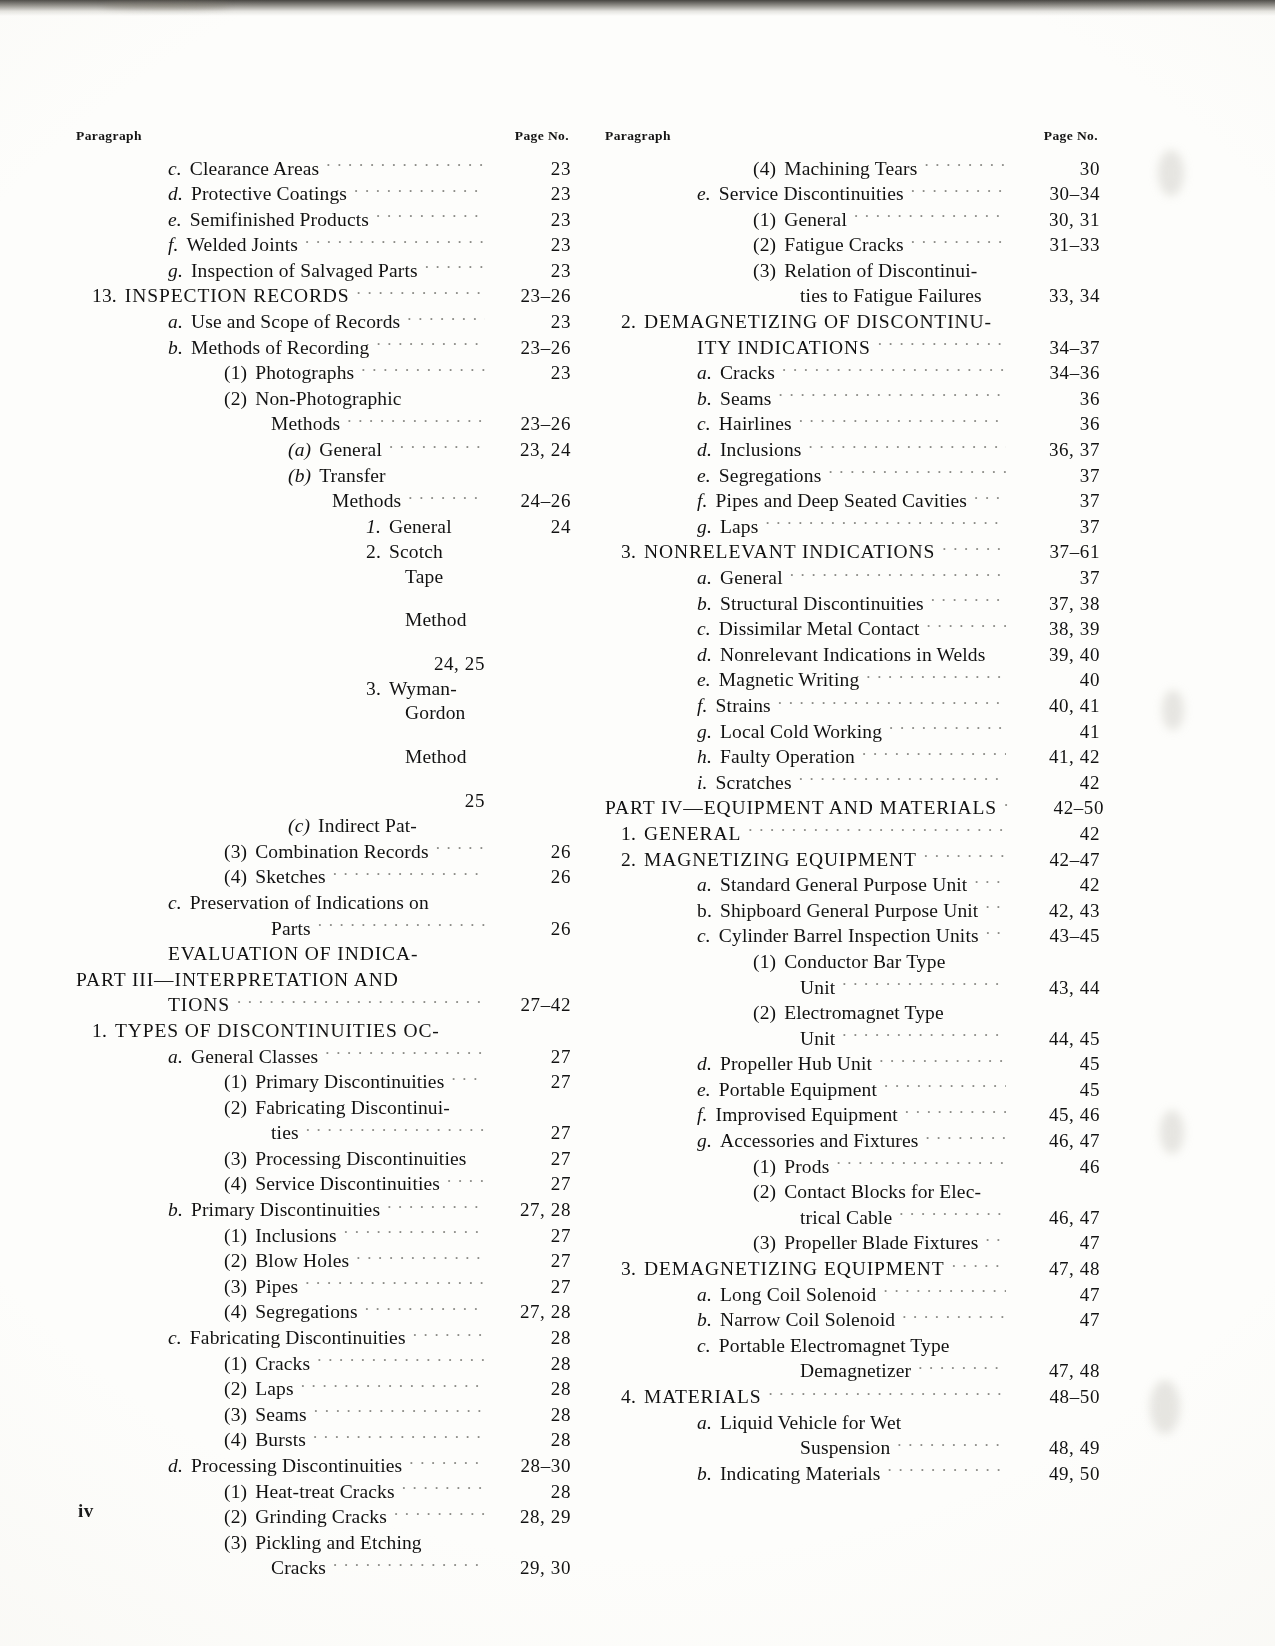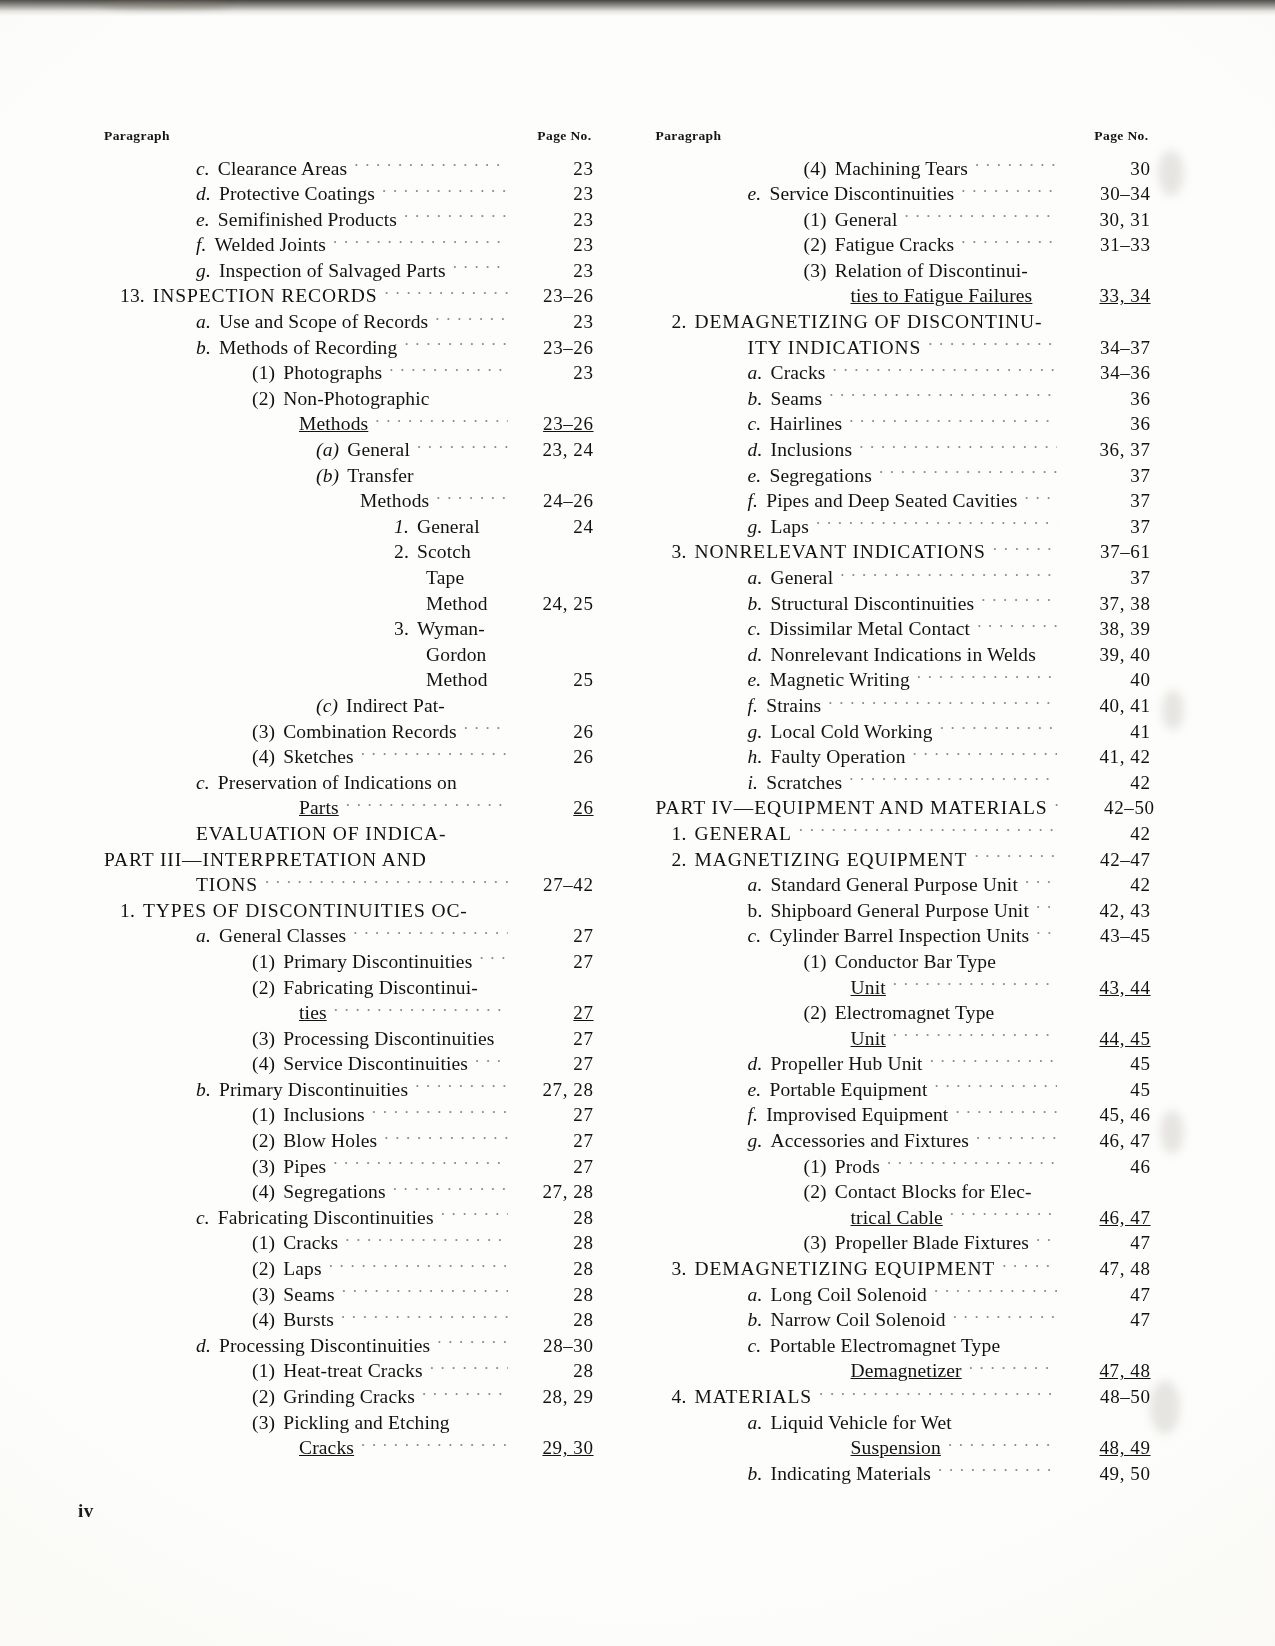--- a/index.html
+++ b/index.html
@@ -71,21 +71,20 @@
   .columns {
     position: absolute;
     left: 76px;
     top: 128px;
     width: 1024px;
     display: flex;
     gap: 34px;
   }
   .col {
     width: 495px;
-    margin-left: 28px;
   }
 
   .col-head {
     display: flex;
     justify-content: space-between;
     align-items: baseline;
     font-family: "Liberation Serif", "DejaVu Serif", serif;
     font-weight: bold;
     font-size: 13.5px;
     letter-spacing: 0.4px;
@@ -144,25 +143,25 @@
   .mk { font-style: italic; }
   
   .caps { letter-spacing: 0.9px; }
 
   
   .i-part    { padding-left: 0px;   }
   .i-sec     { padding-left: 16px;  }
   .i-sec-w   { padding-left: 92px;  }
   .i-a       { padding-left: 92px;  }
   .i-num     { padding-left: 148px; }
-  .i-cont1   { padding-left: 195px; text-decoration: underline; }
+  .i-cont1   { padding-left: 195px; }
   .i-alpha   { padding-left: 212px; }
   .i-cont2   { padding-left: 256px; }
   .i-digit   { padding-left: 290px; }
-  .i-cont3   { padding-left: 322px; }
+  .i-cont3   { padding-left: 322px; flex-direction: column; }
 
   .pagewidth-80 { width: 80px; }
   .pagewidth-88 { width: 88px; }
 
   .folio {
     position: absolute;
     left: 78px;
     top: 1500px;
     font-family: "Liberation Serif", "DejaVu Serif", serif;
     font-weight: bold;

